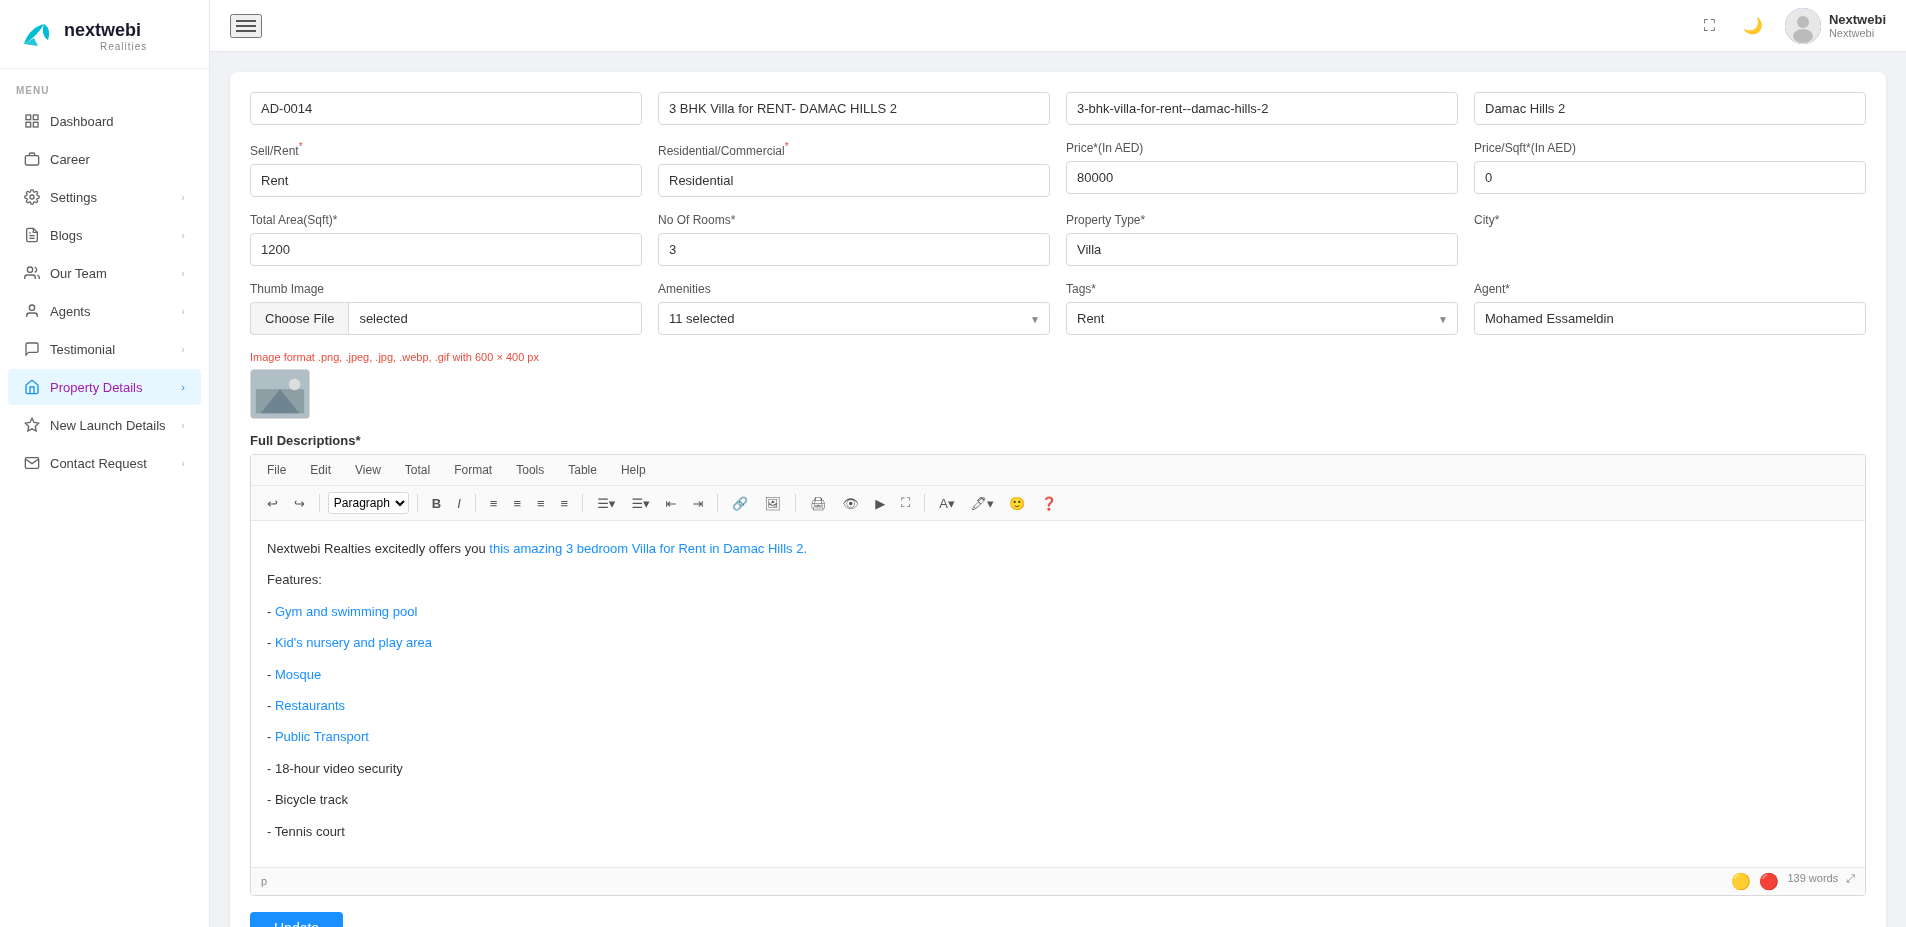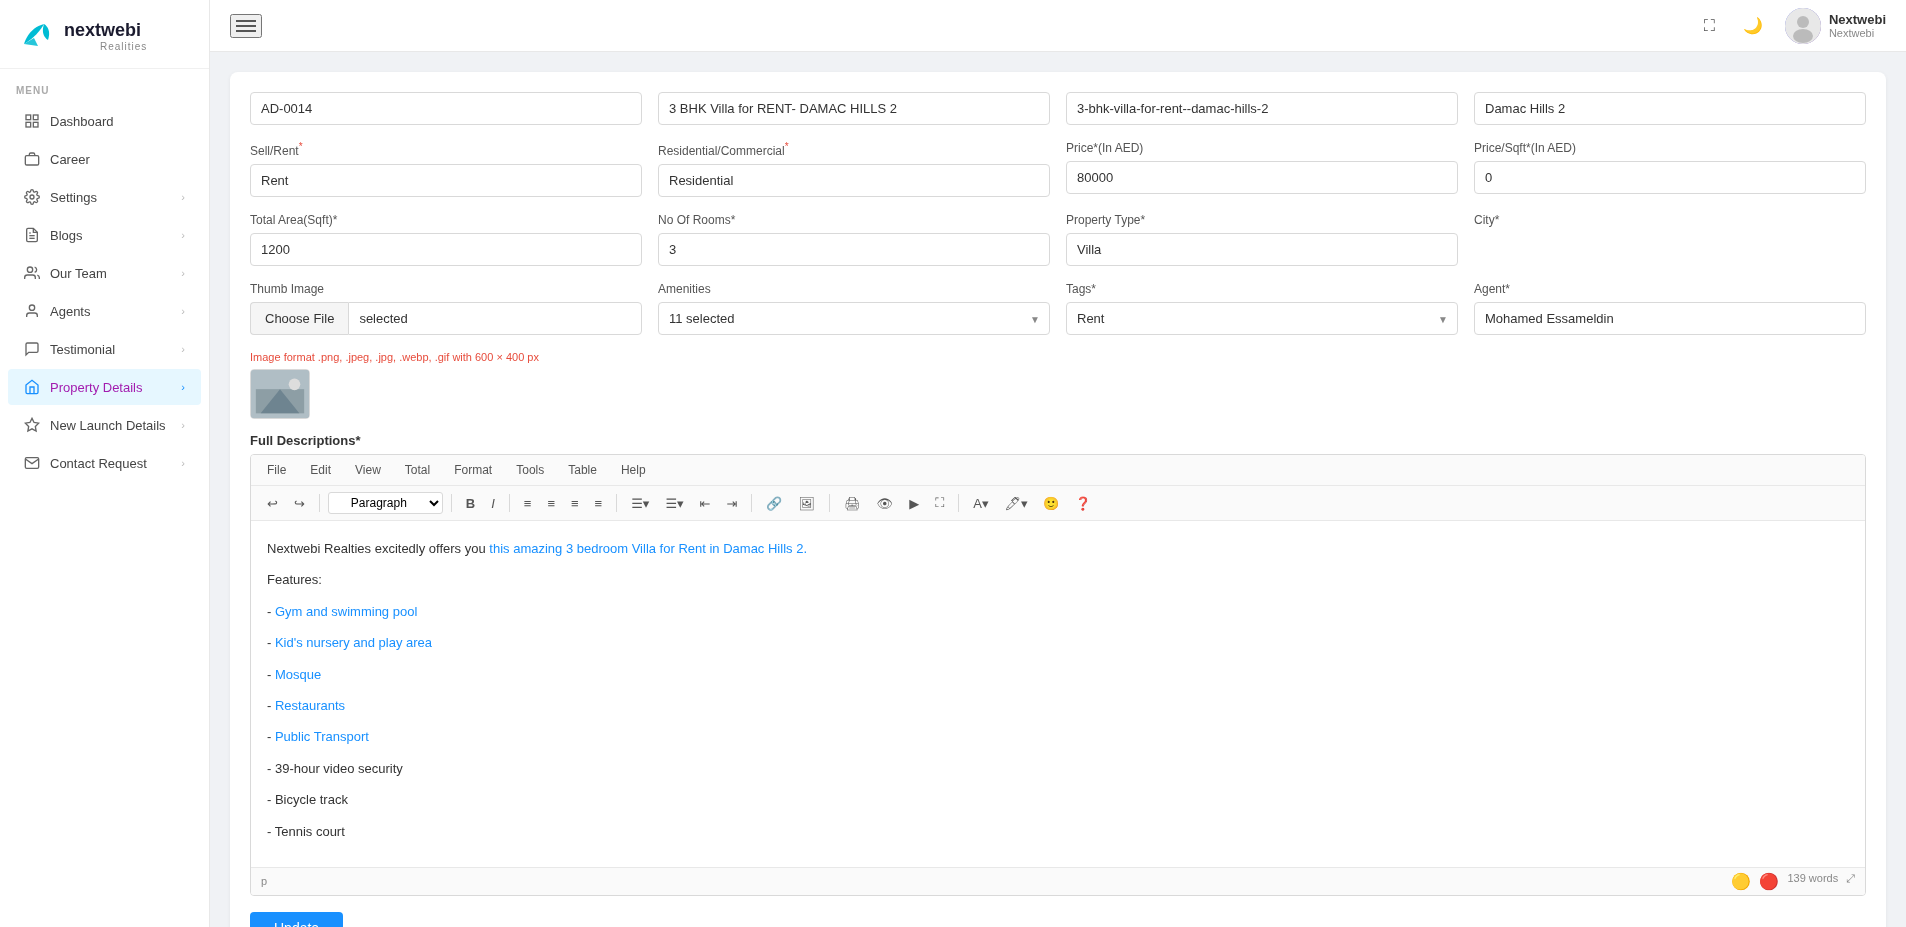--- a/index.html
+++ b/index.html
@@ -228,21 +228,21 @@
       cursor: pointer;
       color: #555;
       font-size: 13px;
       border-radius: 3px;
       display: flex; align-items: center;
     }
     .toolbar-separator { width: 1px; height: 18px; background: #d9d9d9; margin: 0 4px; }
     .toolbar-select {
       border: 1px solid #d9d9d9;
       border-radius: 3px;
-      padding: 2px 18px;
+      padding: 2px 1px;
       font-size: 12px;
       background: #fff;
       cursor: pointer;
     }
     .editor-content {
       padding: 16px;
       min-height: 220px;
       font-size: 13px;
       line-height: 1.8;
       color: #333;
@@ -604,21 +604,21 @@
         </div>
 
         <div class="editor-content" contenteditable="true" style="">
           <p>Nextwebi Realties excitedly offers you <span class="highlight">this amazing 3 bedroom Villa for Rent in Damac Hills 2.</span></p>
           <p>Features:</p>
           <p>- <span class="highlight">Gym and swimming pool</span></p>
           <p>- <span class="highlight">Kid's nursery and play area</span></p>
           <p>- <span class="highlight">Mosque</span></p>
           <p>- <span class="highlight">Restaurants</span></p>
           <p>- <span class="highlight">Public Transport</span></p>
-          <p>- 39-hour video security</p>
+          <p>- 18-hour video security</p>
           <p>- Bicycle track</p>
           <p>- Tennis court</p>
         </div>
 
         <div class="editor-footer">
           <span>p</span>
           <div class="editor-footer-icons">
             <span class="footer-icon">🟡</span>
             <span class="footer-icon">🔴</span>
             <span>139 words</span>

